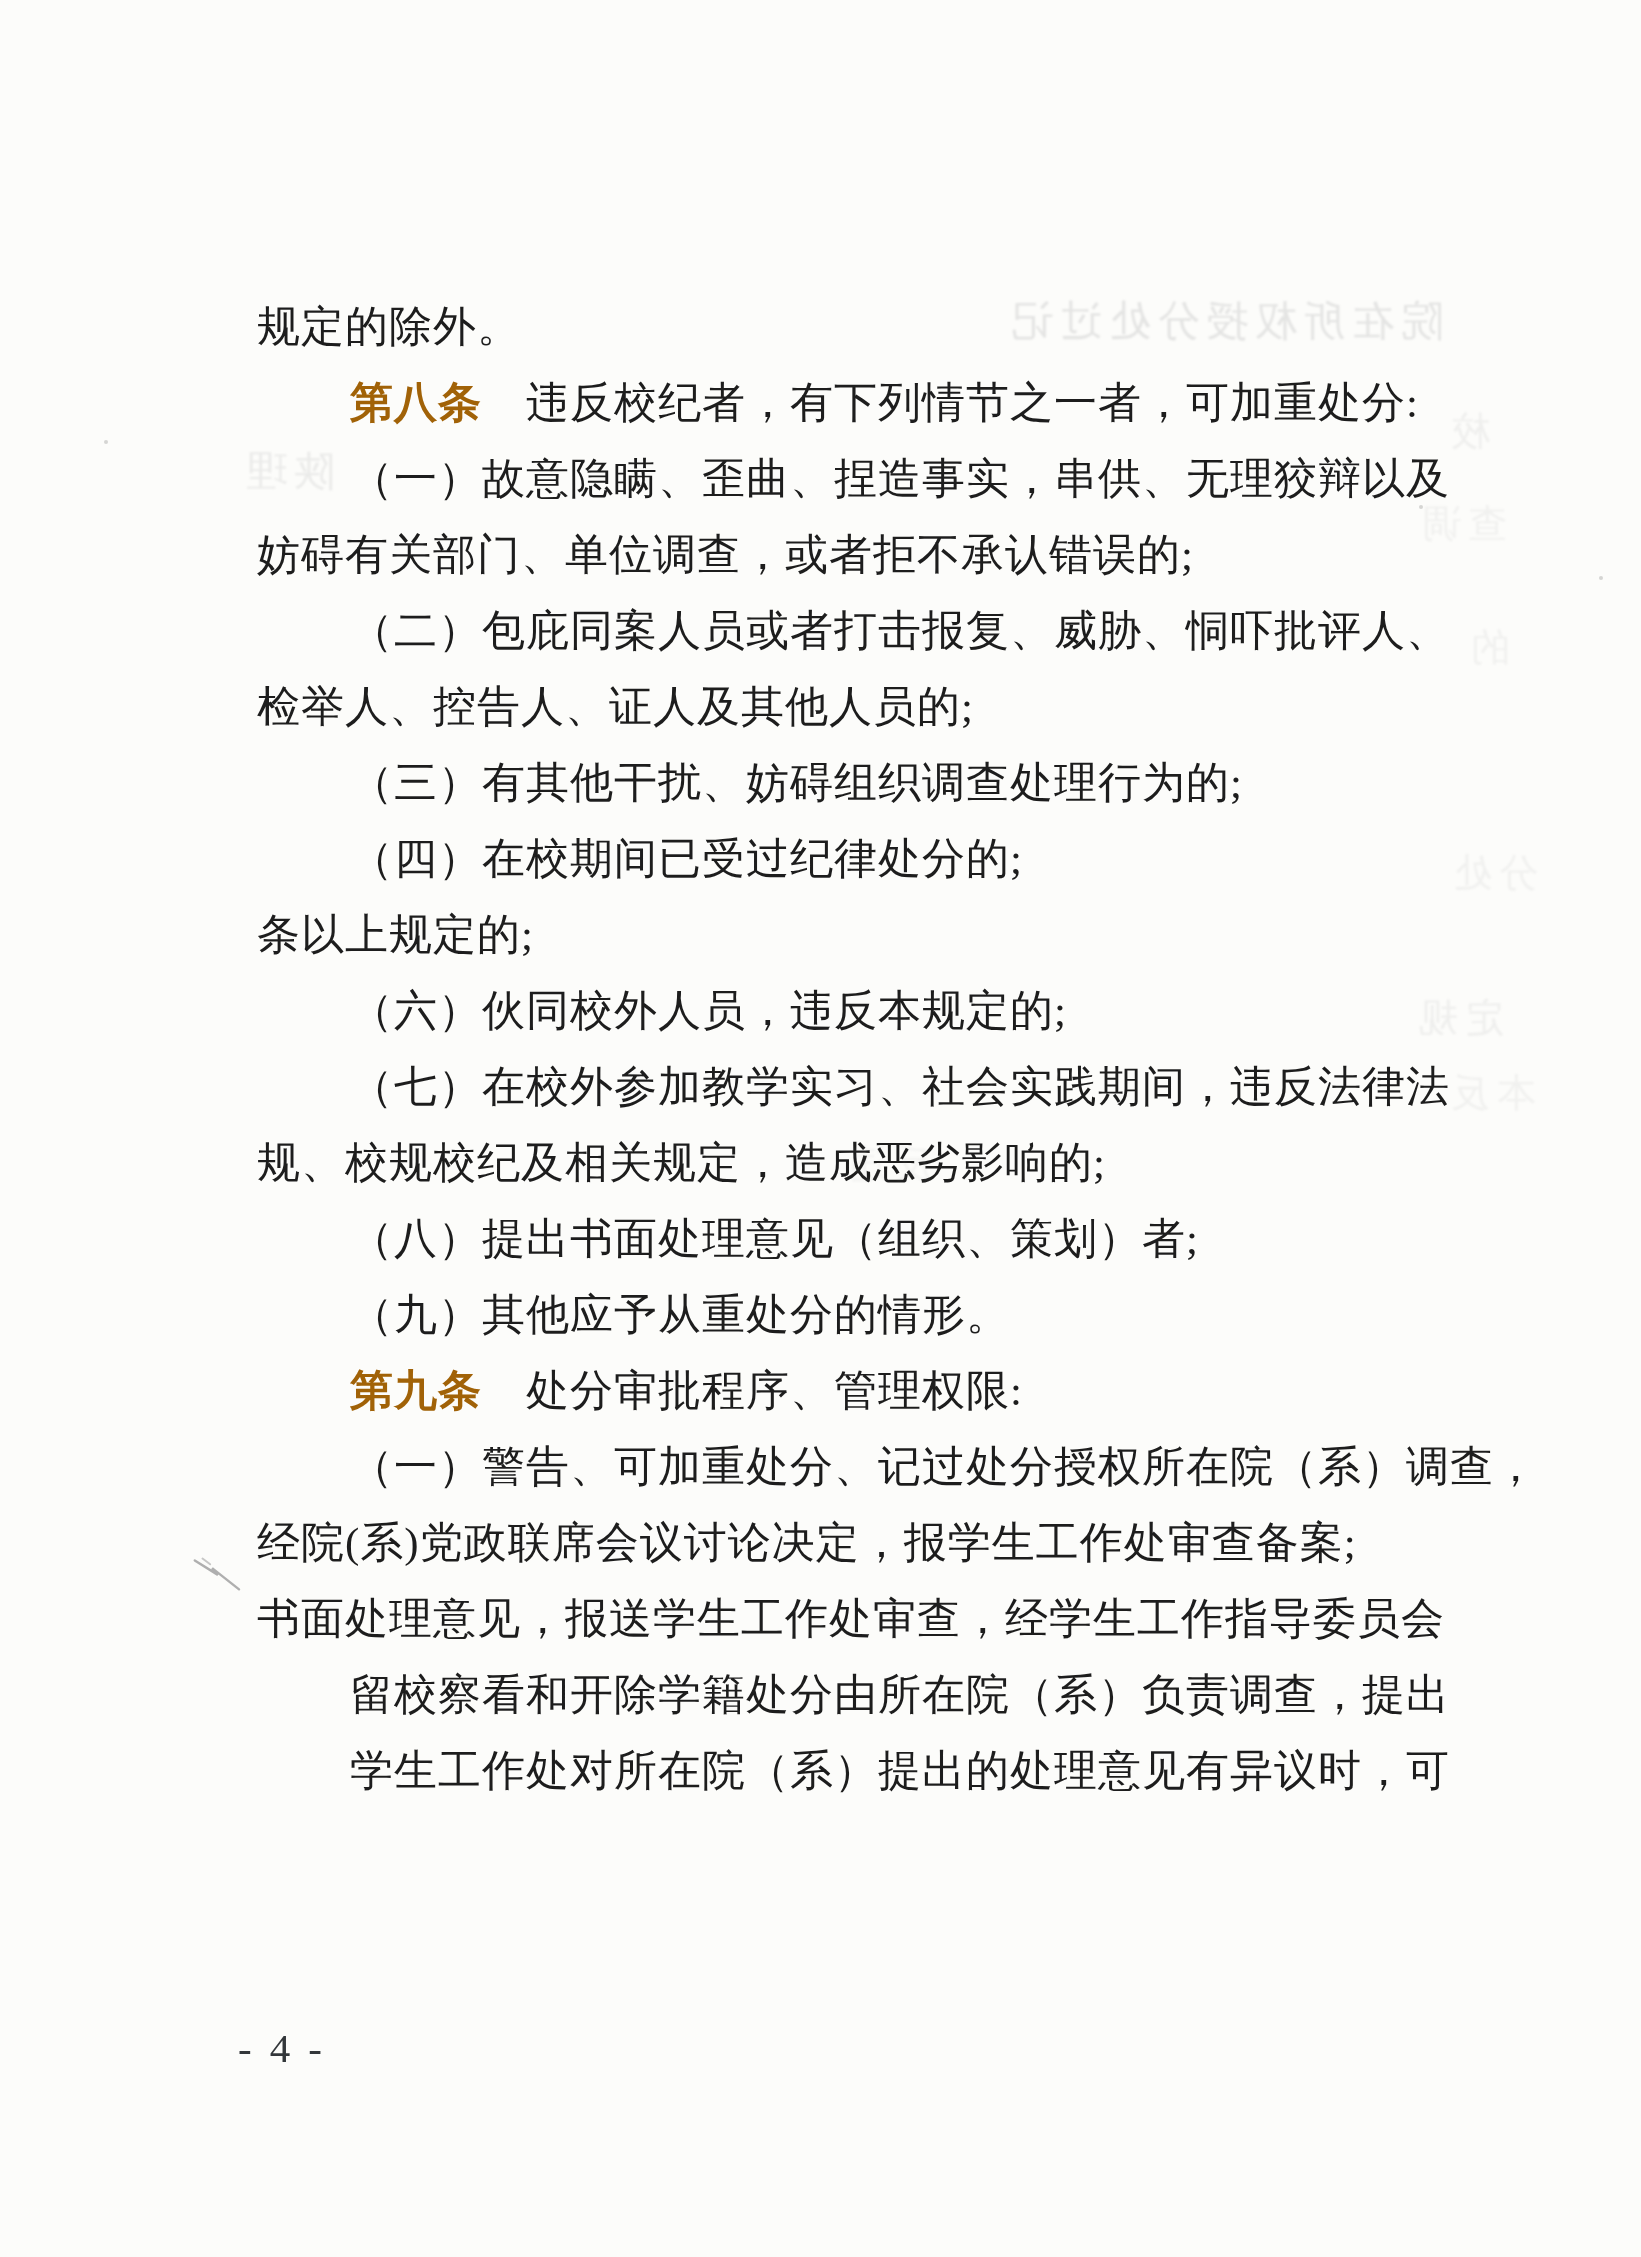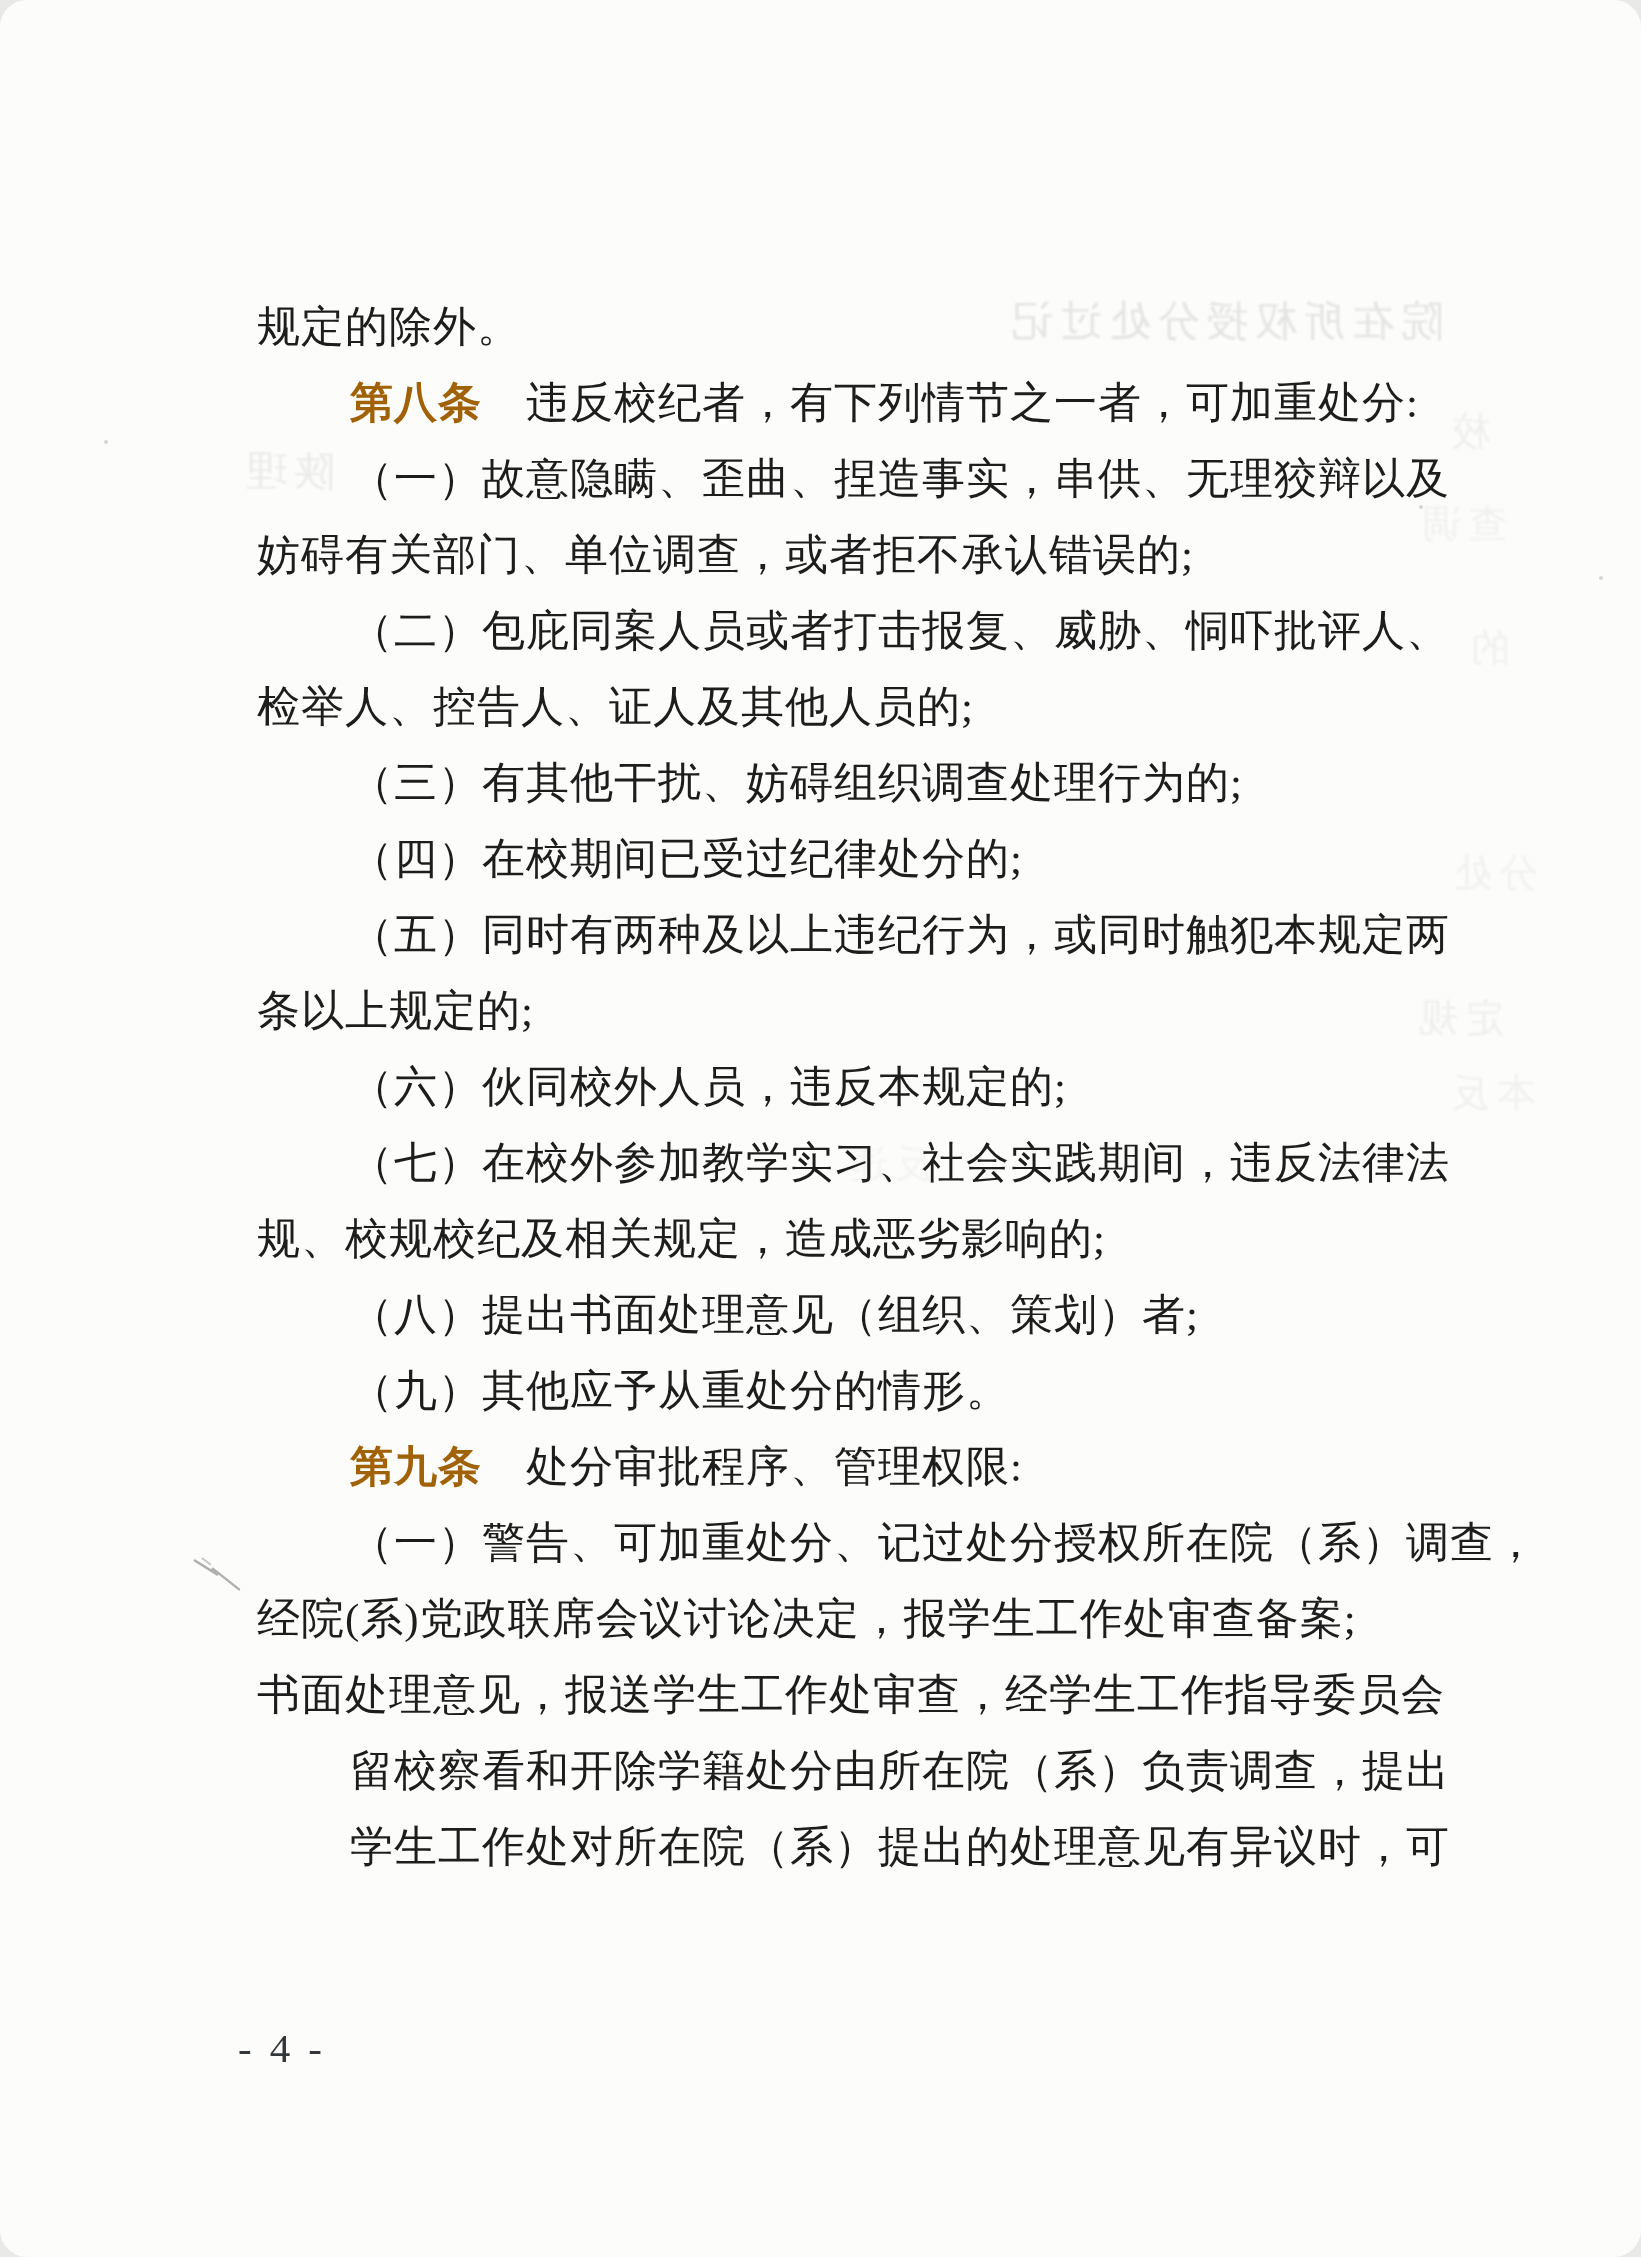--- a/index.html
+++ b/index.html
@@ -7,21 +7,20 @@
     padding: 0;
     background: #e9e9e7;
   }
   .page {
     position: relative;
     width: 1641px;
     height: 2257px;
     background: #fcfcfa;
     overflow: hidden;
     font-family: "Liberation Serif", "DejaVu Serif", serif;
-    border-radius: 27px;
   }
   .textblock {
     position: absolute;
     left: 257px;
     top: 289px;
     width: 1265px;
   }
   .line {
     height: 76px;
     line-height: 76px;
@@ -76,21 +75,20 @@
 
   <div class="textblock" id="textblock">
       <div class="line">规定的除外。</div>
       <div class="line indent"><span class="heading">第八条</span>　违反校纪者，有下列情节之一者，可加重处分:</div>
       <div class="line indent">（一）故意隐瞒、歪曲、捏造事实，串供、无理狡辩以及</div>
       <div class="line">妨碍有关部门、单位调查，或者拒不承认错误的;</div>
       <div class="line indent">（二）包庇同案人员或者打击报复、威胁、恫吓批评人、</div>
       <div class="line">检举人、控告人、证人及其他人员的;</div>
       <div class="line indent">（三）有其他干扰、妨碍组织调查处理行为的;</div>
       <div class="line indent">（四）在校期间已受过纪律处分的;</div>
-      <div class="line indent">（五）同时有两种及以上违纪行为，或同时触犯本规定两</div>
       <div class="line">条以上规定的;</div>
       <div class="line indent">（六）伙同校外人员，违反本规定的;</div>
       <div class="line indent">（七）在校外参加教学实习、社会实践期间，违反法律法</div>
       <div class="line">规、校规校纪及相关规定，造成恶劣影响的;</div>
       <div class="line indent">（八）提出书面处理意见（组织、策划）者;</div>
       <div class="line indent">（九）其他应予从重处分的情形。</div>
       <div class="line indent"><span class="heading">第九条</span>　处分审批程序、管理权限:</div>
       <div class="line indent">（一）警告、可加重处分、记过处分授权所在院（系）调查，</div>
       <div class="line">经院(系)党政联席会议讨论决定，报学生工作处审查备案;</div>
       <div class="line">书面处理意见，报送学生工作处审查，经学生工作指导委员会</div>

